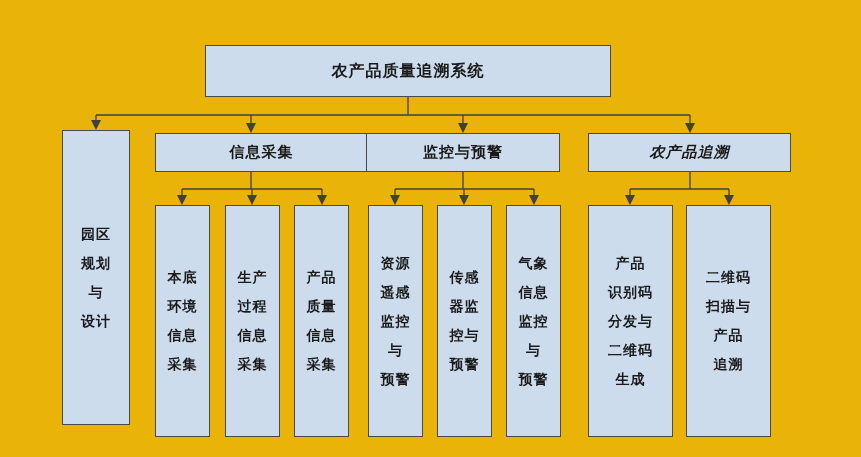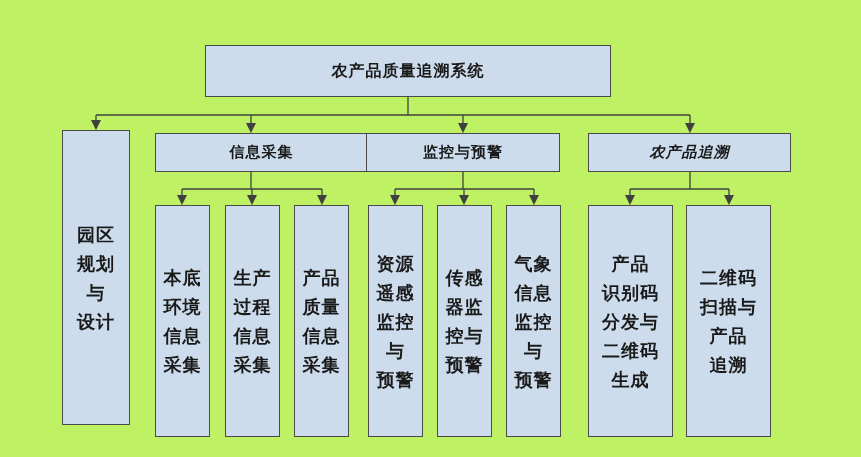--- a/index.html
+++ b/index.html
@@ -4,21 +4,21 @@
 <style>
   html, body {
     margin: 0;
     padding: 0;
     background: #ffffff;
   }
   .canvas {
     position: relative;
     width: 861px;
     height: 457px;
-    background: #bef264;
+    background: #eab308;
     font-family: "DejaVu Serif", "Liberation Serif", serif;
     overflow: hidden;
   }
   .connectors {
     position: absolute;
     left: 0;
     top: 0;
     width: 861px;
     height: 457px;
     pointer-events: none;
@@ -49,21 +49,21 @@
   .node.header.monitor { left: 366px; width: 194px; }
   .node.header.trace   { left: 588px; width: 203px; font-style: italic; }
   .node.tall {
     left: 62px; top: 130px; width: 68px; height: 295px;
   }
   .node.leaf {
     top: 205px; height: 232px;
   }
   .vtext {
     white-space: pre-line;
-    font-size: 18px;
+    font-size: 14px;
     line-height: 29px;
     letter-spacing: 1px;
   }
   .leaf.i0 { left: 155px; width: 55px; }
   .leaf.i1 { left: 225px; width: 55px; }
   .leaf.i2 { left: 294px; width: 55px; }
   .leaf.m0 { left: 368px; width: 55px; }
   .leaf.m1 { left: 437px; width: 55px; }
   .leaf.m2 { left: 506px; width: 55px; }
   .leaf.t0 { left: 588px; width: 85px; }

